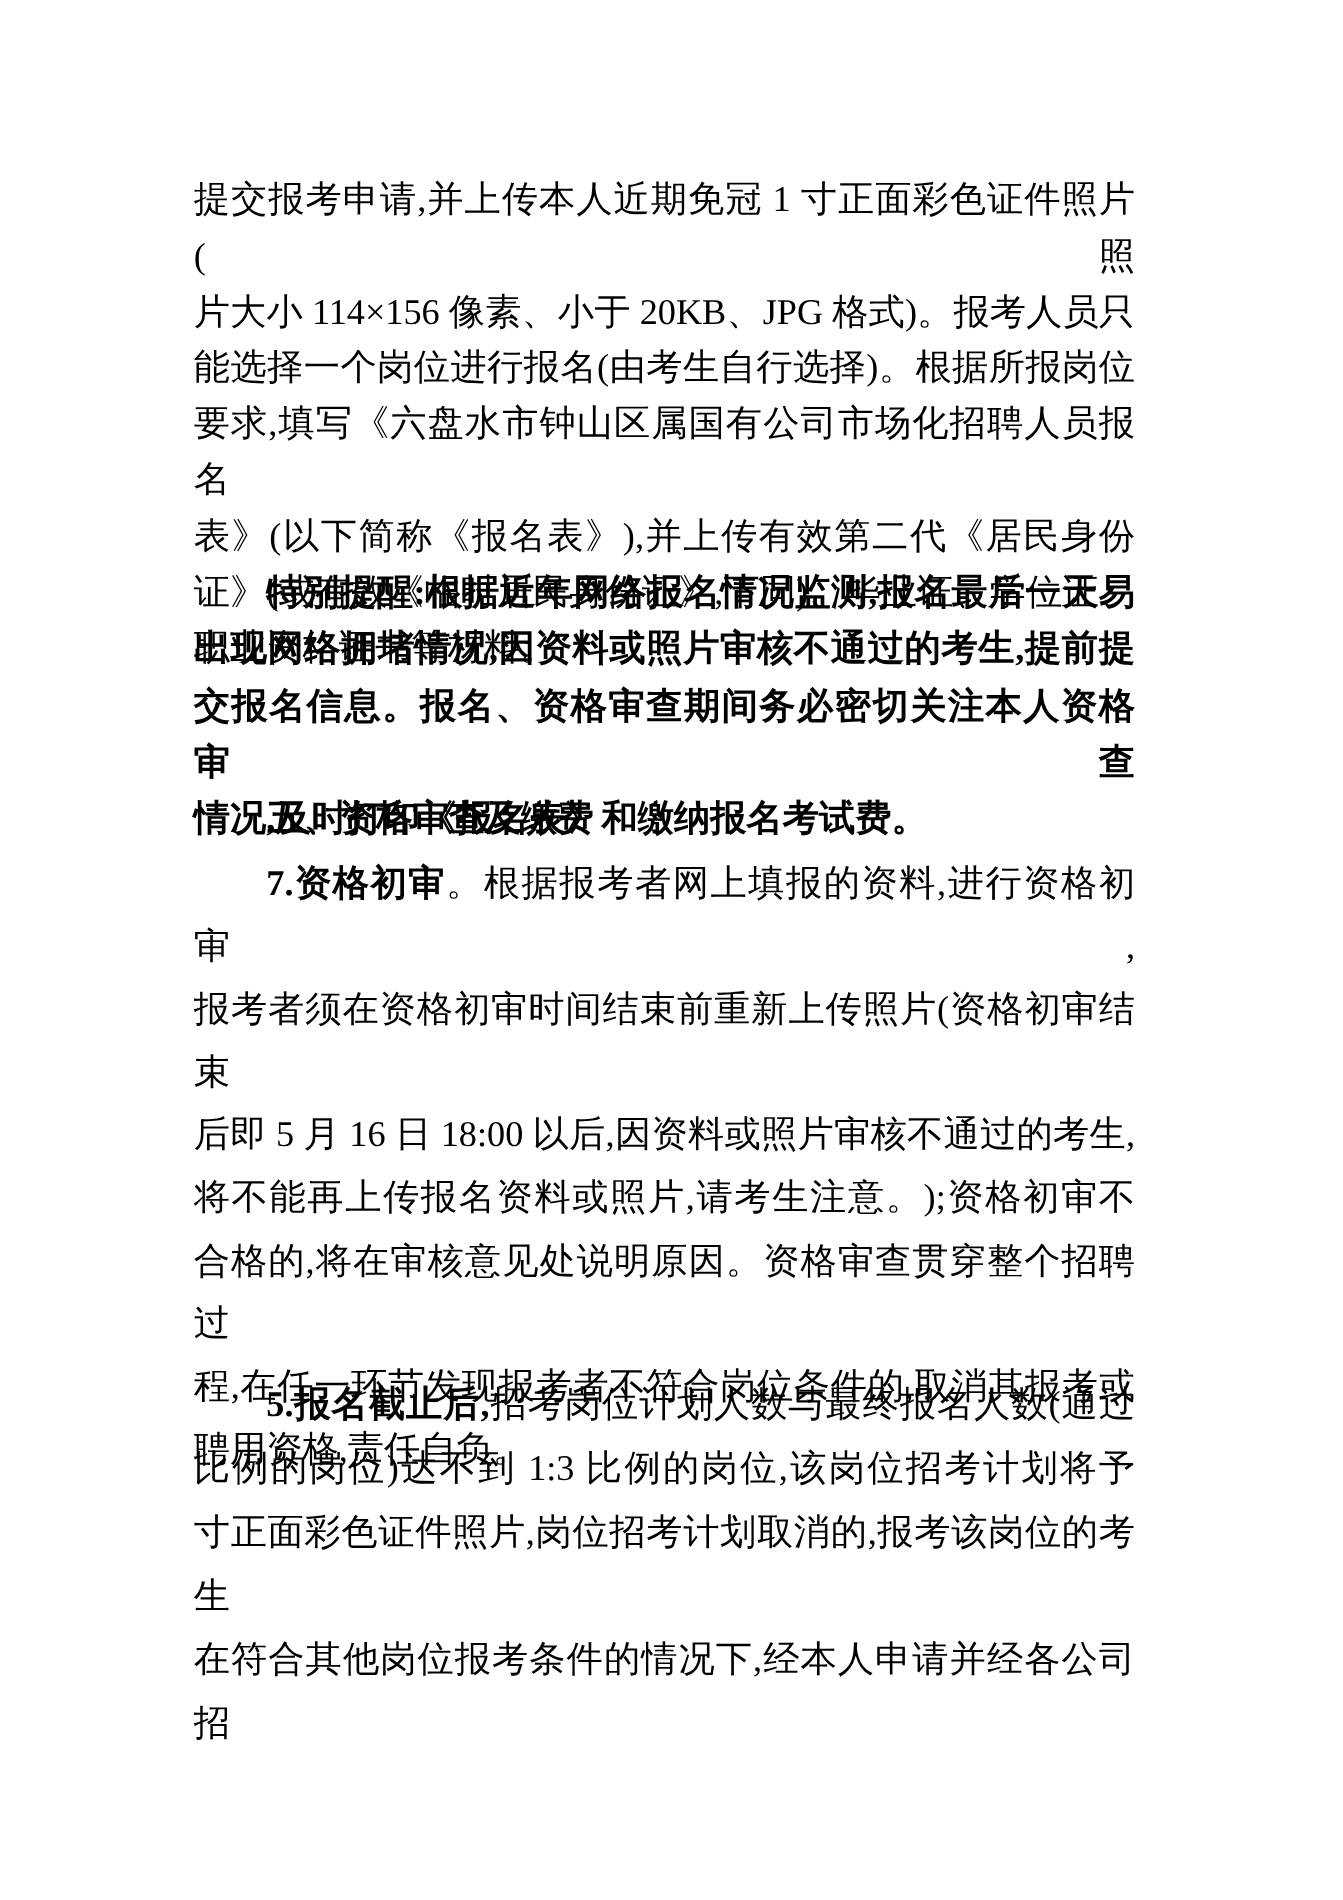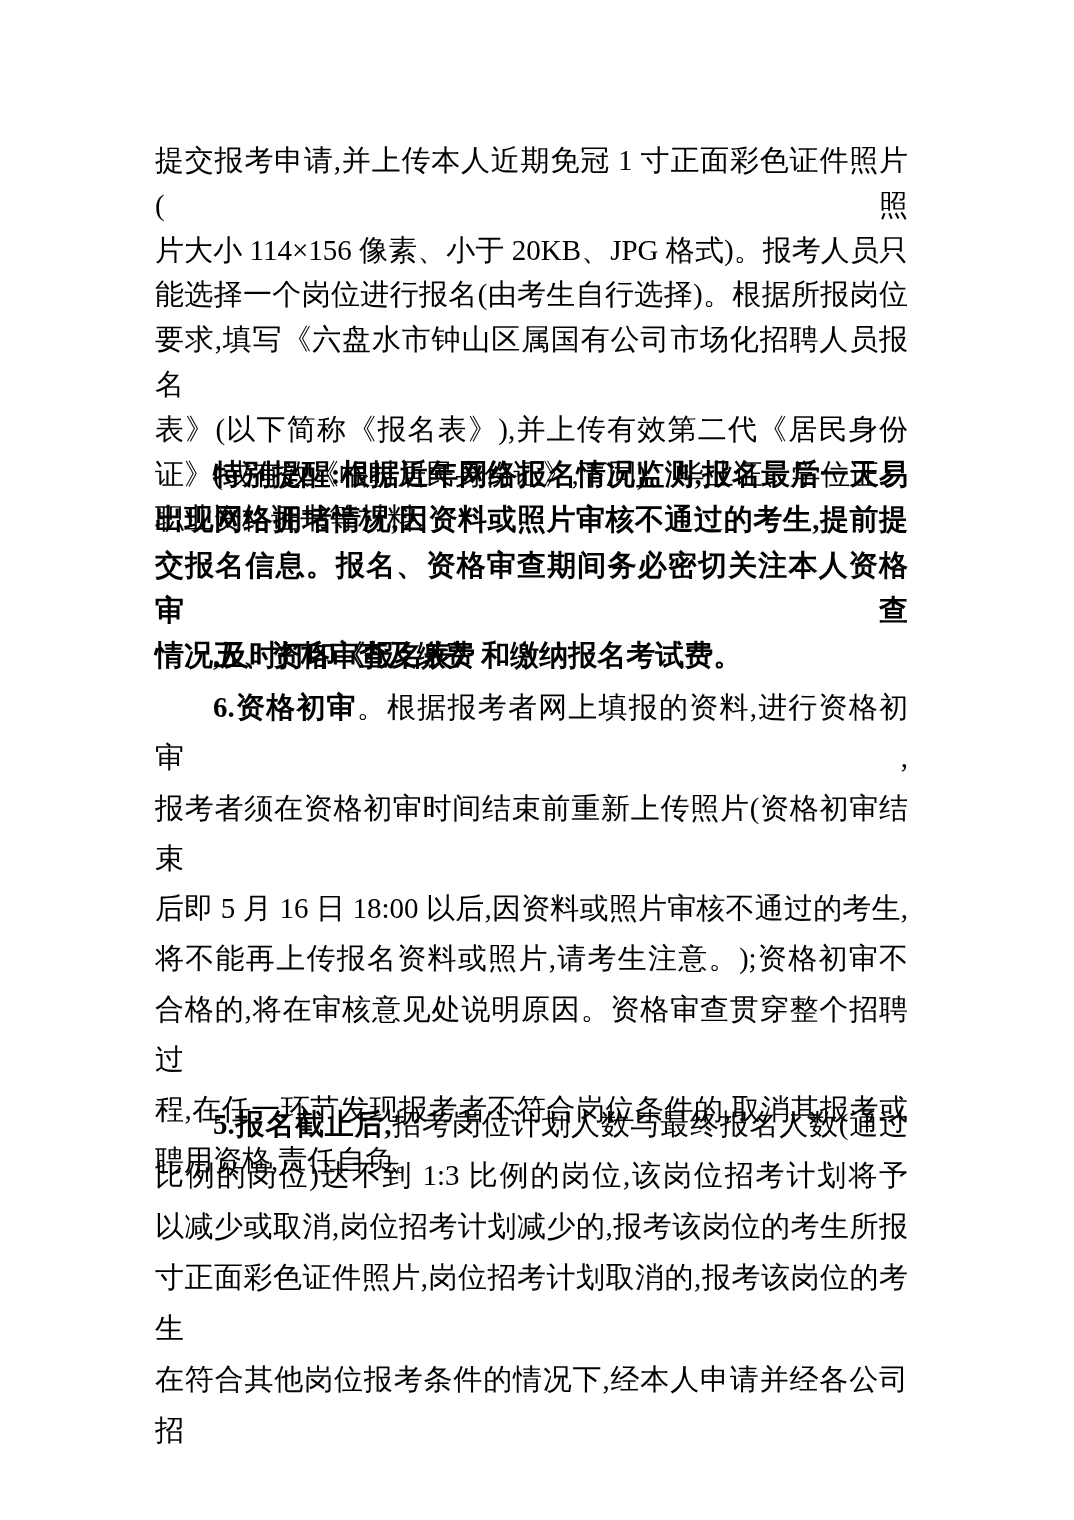--- a/index.html
+++ b/index.html
@@ -56,30 +56,29 @@
   <div class="para p2">
     <div class="ln ind">特别提醒:根据近年网络报名情况监测,报名最后一天易</div>
     <div class="ln">出现网络拥堵情况,因资料或照片审核不通过的考生,提前提</div>
     <div class="ln">交报名信息。报名、资格审查期间务必密切关注本人资格审查</div>
     <div class="ln end">情况,及时打印《报名表》和缴纳报名考试费。</div>
   </div>
 
   <h2 class="heading">五、资格审查及缴费</h2>
 
   <div class="para p3">
-    <div class="ln ind"><span class="b">6.资格初审</span><span>。根据报考者网上填报的资料,进行资格初审,</span></div>
+    <div class="ln ind"><span class="b">7.资格初审</span><span>。根据报考者网上填报的资料,进行资格初审,</span></div>
     <div class="ln">报考者须在资格初审时间结束前重新上传照片(资格初审结束</div>
     <div class="ln">后即 5 月 16 日 18:00 以后,因资料或照片审核不通过的考生,</div>
     <div class="ln">将不能再上传报名资料或照片,请考生注意。);资格初审不</div>
     <div class="ln">合格的,将在审核意见处说明原因。资格审查贯穿整个招聘过</div>
     <div class="ln">程,在任一环节发现报考者不符合岗位条件的,取消其报考或</div>
     <div class="ln end">聘用资格,责任自负。</div>
   </div>
 
   <div class="para p4">
     <div class="ln ind"><span class="b">5.报名截止后,</span><span>招考岗位计划人数与最终报名人数(通过</span></div>
     <div class="ln">比例的岗位)达不到 1:3 比例的岗位,该岗位招考计划将予</div>
-    <div class="ln">以减少或取消,岗位招考计划减少的,报考该岗位的考生所报</div>
     <div class="ln">寸正面彩色证件照片,岗位招考计划取消的,报考该岗位的考生</div>
     <div class="ln">在符合其他岗位报考条件的情况下,经本人申请并经各公司招</div>
   </div>
 
 </div>
 
 </body></html>

